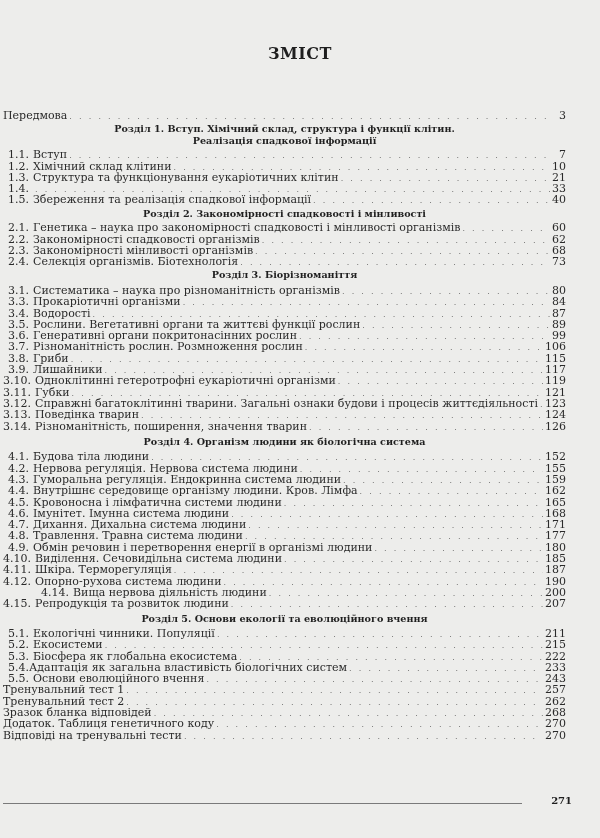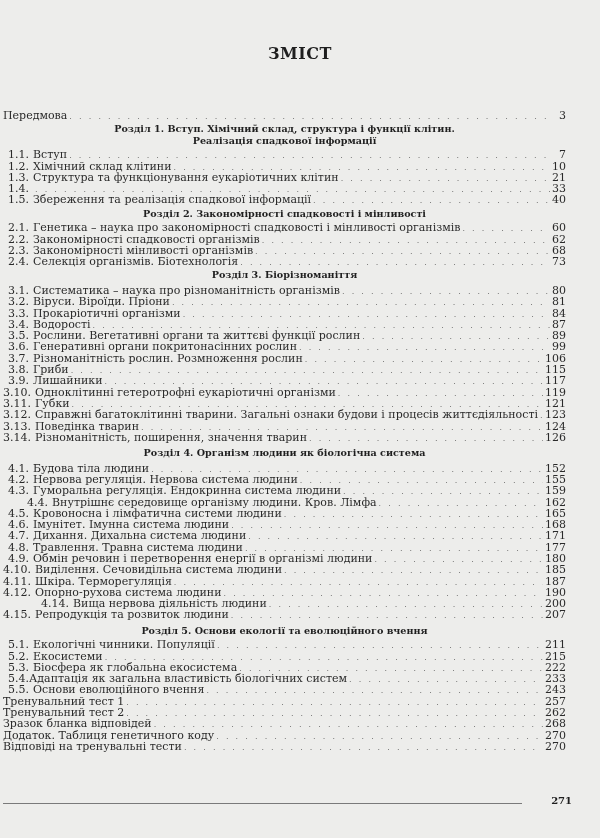--- a/index.html
+++ b/index.html
@@ -119,26 +119,20 @@
         <div class="section-head" style="margin-top: 2px; margin-bottom: 3px;">
           <div>Розділ 3. Біорізноманіття</div>
         </div>
         <div class="row" style="padding-left: 5px;">
           <span class="label" style="margin-right: 4px;">3.1.</span>
           <span class="label">Систематика – наука про різноманітність організмів</span>
           <span class="dots"></span>
           <span class="page-no">80</span>
         </div>
         <div class="row" style="padding-left: 5px;">
-          <span class="label" style="margin-right: 4px;">3.2.</span>
-          <span class="label">Віруси. Віроїди. Пріони</span>
-          <span class="dots"></span>
-          <span class="page-no">81</span>
-        </div>
-        <div class="row" style="padding-left: 5px;">
           <span class="label" style="margin-right: 4px;">3.3.</span>
           <span class="label">Прокаріотичні організми</span>
           <span class="dots"></span>
           <span class="page-no">84</span>
         </div>
         <div class="row" style="padding-left: 5px;">
           <span class="label" style="margin-right: 4px;">3.4.</span>
           <span class="label">Водорості</span>
           <span class="dots"></span>
           <span class="page-no">87</span>
@@ -218,21 +212,21 @@
           <span class="dots"></span>
           <span class="page-no">155</span>
         </div>
         <div class="row" style="padding-left: 5px;">
           <span class="label" style="margin-right: 4px;">4.3.</span>
           <span class="label">Гуморальна регуляція. Ендокринна система людини</span>
           <span class="dots"></span>
           <span class="page-no">159</span>
         </div>
         <div class="row" style="padding-left: 5px;">
-          <span class="label" style="margin-right: 4px; margin-left: 19px;">4.4.</span>
+          <span class="label" style="margin-right: 4px;">4.4.</span>
           <span class="label">Внутрішнє середовище організму людини. Кров. Лімфа</span>
           <span class="dots"></span>
           <span class="page-no">162</span>
         </div>
         <div class="row" style="padding-left: 5px;">
           <span class="label" style="margin-right: 4px;">4.5.</span>
           <span class="label">Кровоносна і лімфатична системи людини</span>
           <span class="dots"></span>
           <span class="page-no">165</span>
         </div>

